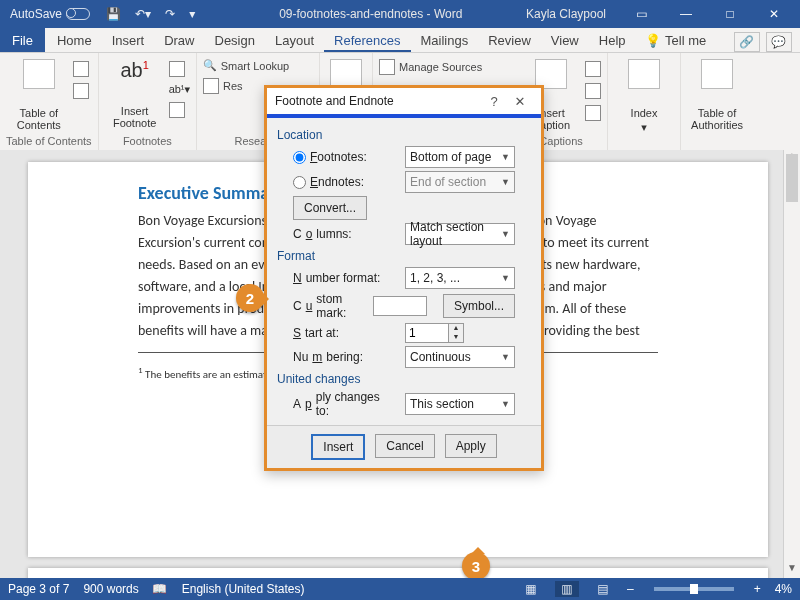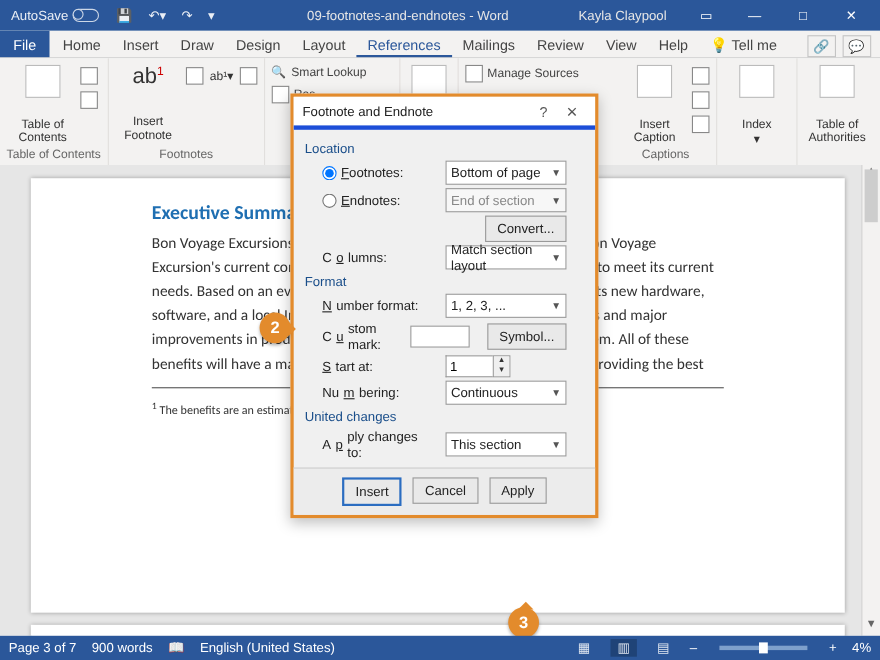--- a/index.html
+++ b/index.html
@@ -136,21 +136,21 @@
     </div>
     <div class="label">Table of Contents</div>
   </div>
   <div class="rgroup">
     <div class="ctrls">
       <div class="bigbtn">
         <div class="ic ab"><span>ab</span><sup style="color:#c00;font-size:11px">1</sup></div>
         <span style="white-space:pre-line">Insert
 Footnote</span>
       </div>
-      <div style="display:flex;flex-direction:row;gap:6px;padding-top:2px">
+      <div style="display:flex;flex-direction:column;gap:6px;padding-top:2px">
         <div class="stackbtn">
             <span class="sq"></span>
           </div>
         <div class="stackbtn">
             <span style="color:#333">ab¹▾</span>
           </div>
         <div class="stackbtn">
             <span class="sq"></span>
           </div>
       </div>
@@ -265,21 +265,21 @@
     <div class="row">
       <div class="lab">
           <input type="radio" style="">
           <span><span class="u">E</span>ndnotes:</span>
         </div>
       <div class="combo dis">
           <span>End of section</span>
           <span class="arr">▼</span>
         </div>
     </div>
-    <div class="row" style="justify-content:flex-end">
+    <div class="row" style="justify-content:flex-start">
         <div class="btn">
           <span>Con<span class="u">v</span>ert...</span>
         </div>
       </div>
 
     <div class="row">
       <div class="lab">C<span class="u">o</span>lumns:</div>
       <div class="combo">
           <span>Match section layout</span>
           <span class="arr">▼</span>

